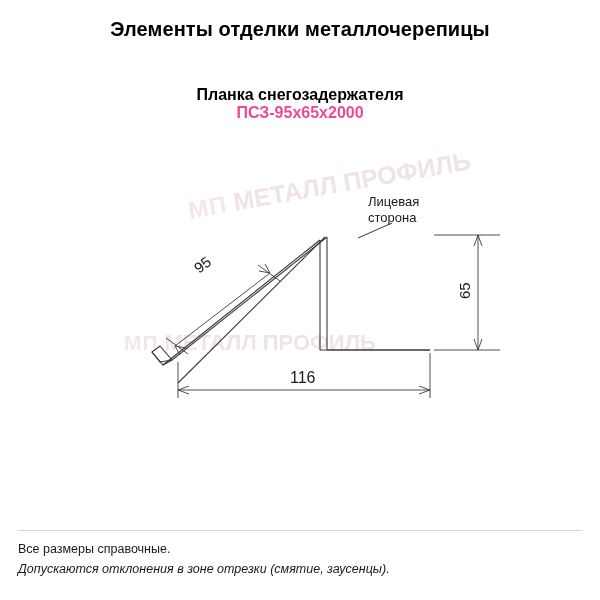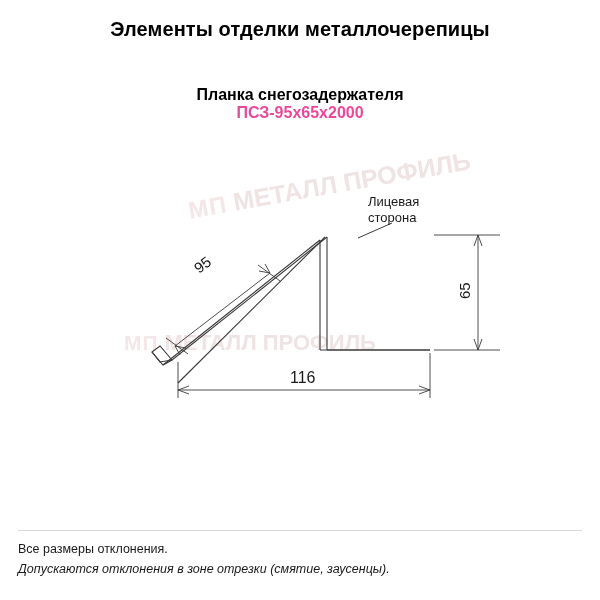--- a/index.html
+++ b/index.html
@@ -191,17 +191,17 @@
         <path d="M178,240 L430,240"></path>
         <path d="M178,240 L189,236 M178,240 L189,244"></path>
         <path d="M430,240 L419,236 M430,240 L419,244"></path>
       </g>
       <text x="290" y="233" font-size="16" fill="#1a1a1a">116</text>
     </svg>
   </div>
 
   <div class="footer">
     <div class="footer-rule"></div>
-    <div class="footer-line1">Все размеры отклонения.</div>
+    <div class="footer-line1">Все размеры справочные.</div>
     <div class="footer-line2">Допускаются отклонения в зоне отрезки (смятие, заусенцы).</div>
   </div>
 
 </div>
 
 </body></html>

